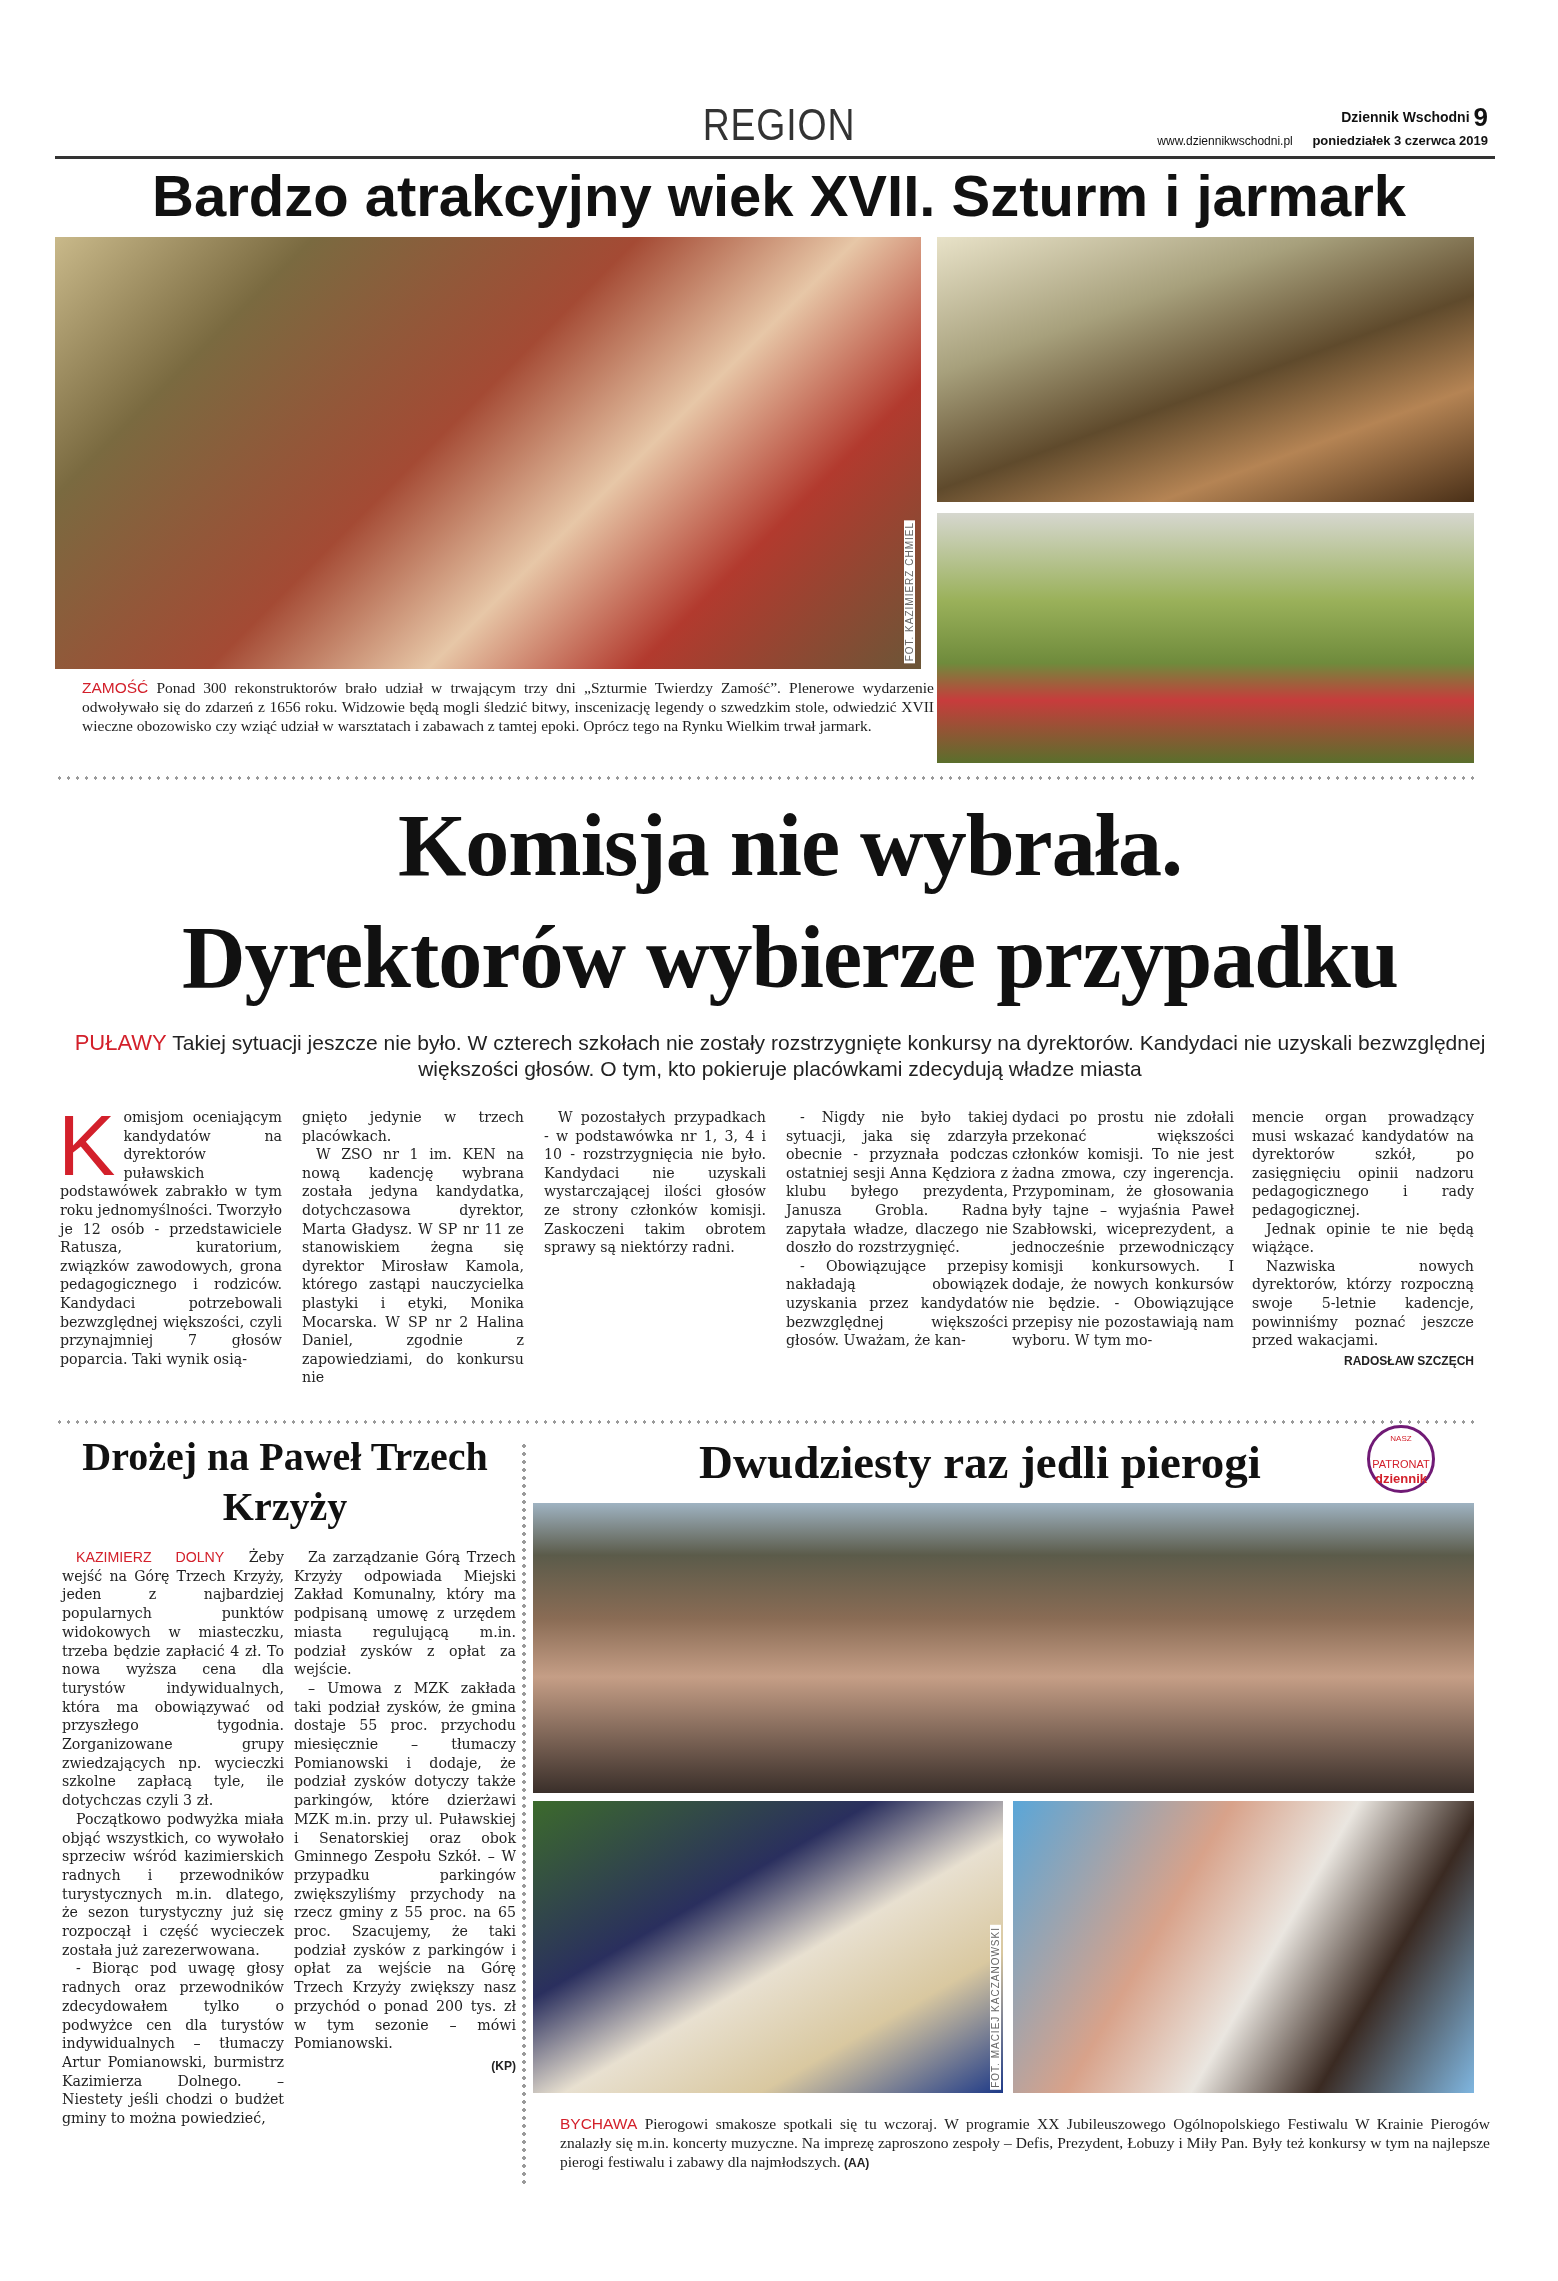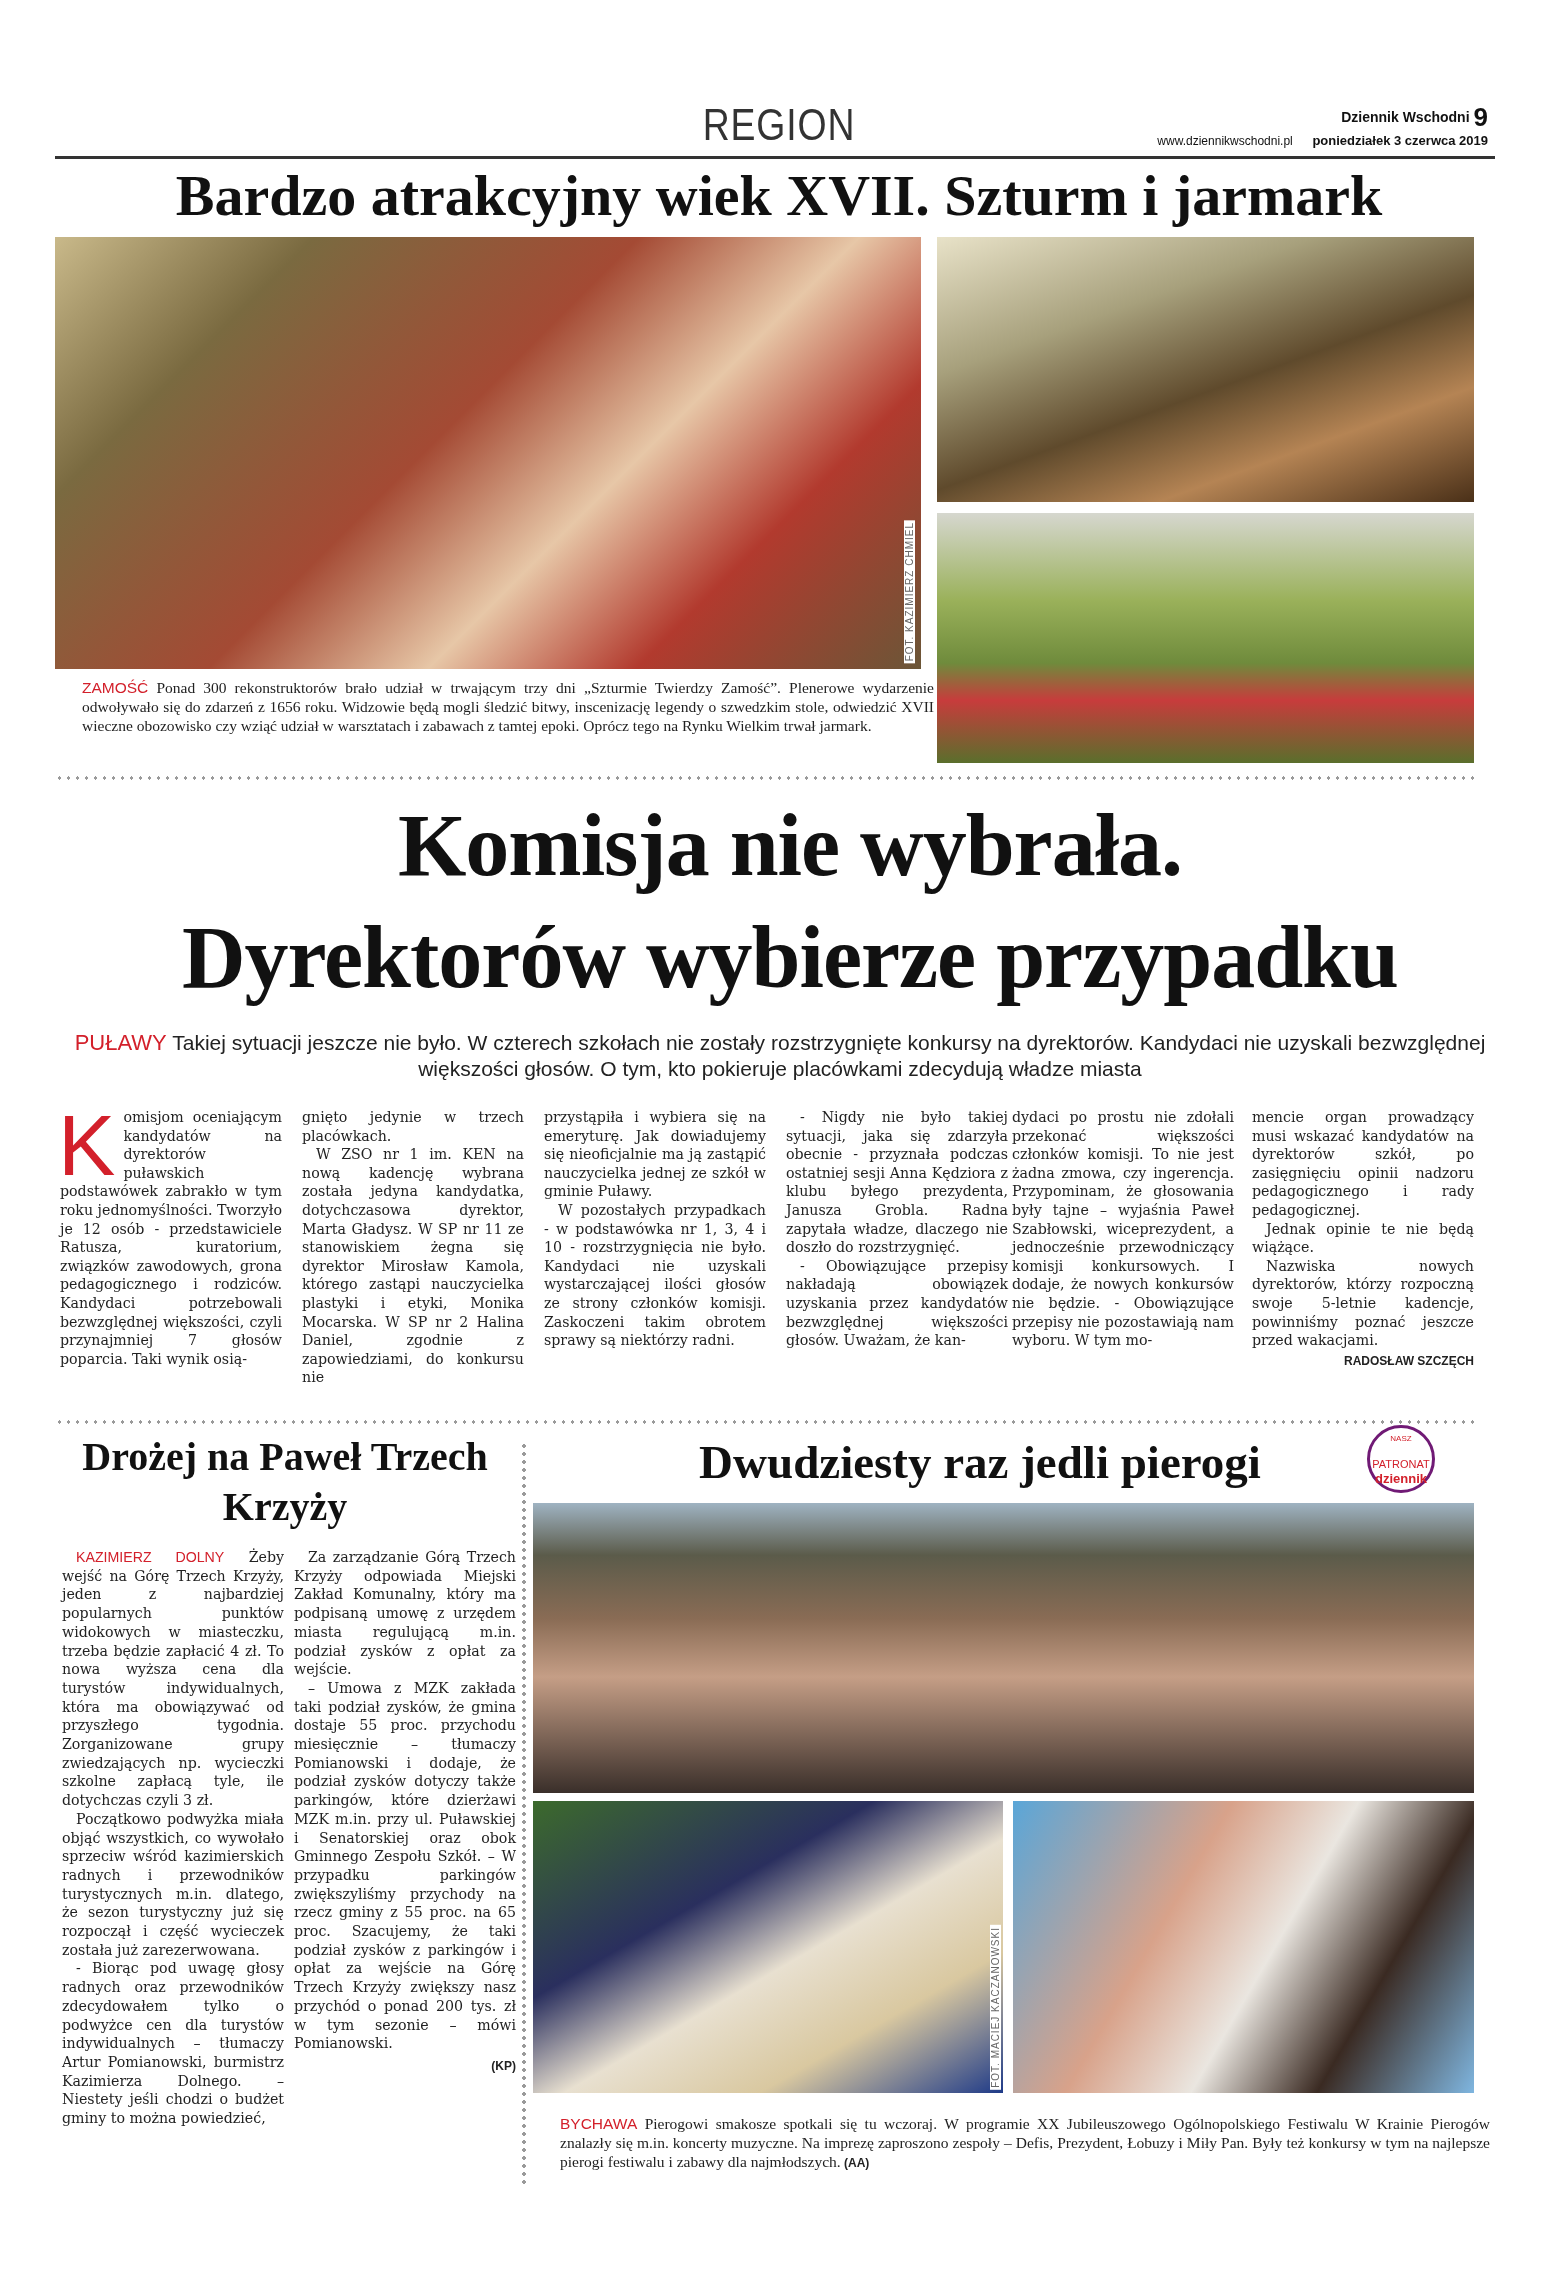--- a/index.html
+++ b/index.html
@@ -16,21 +16,21 @@
     font-family: "Liberation Sans", sans-serif; font-size: 13px; color: #111;
   }
   .masthead-right .paper { font-weight: bold; font-size: 14px; }
   .masthead-right .pnum { font-weight: bold; font-size: 26px; vertical-align: -4px; margin-left: 4px; }
   .masthead-right .url { font-size: 12px; }
   .masthead-right .date { font-weight: bold; font-size: 13px; margin-left: 16px; }
   .top-rule { position: absolute; left: 55px; width: 1440px; top: 156px; height: 3px; background: #333; }
 
   .headline1 {
     position: absolute; left: 0; width: 1558px; top: 162px; text-align: center;
-    font-family: Liberation Serif, serif; font-weight: bold; font-size: 58px; color: #111;
+    font-family: Liberation Sans, sans-serif; font-weight: bold; font-size: 58px; color: #111;
   }
 
   .photo { position: absolute; overflow: hidden; }
   .photo-main1 { left: 55px; top: 237px; width: 866px; height: 432px;
     background: linear-gradient(135deg, #c9b98a 0%, #7a6a40 20%, #a44a34 45%, #e7c7a7 62%, #b23a2e 78%, #6b5637 100%); }
   .photo-bread { left: 937px; top: 237px; width: 537px; height: 265px;
     background: linear-gradient(160deg, #e8e2c8 0%, #a7a07c 30%, #5f4a2c 55%, #b58454 75%, #4a3018 100%); }
   .photo-crossbow { left: 937px; top: 513px; width: 537px; height: 250px;
     background: linear-gradient(180deg, #d6d7cf 0%, #9ab15a 35%, #6f8b3c 60%, #c73c3c 75%, #5a6f2c 100%); }
   .photo-crowd { left: 533px; top: 1503px; width: 941px; height: 290px;
@@ -136,21 +136,20 @@
 
 <div class="col" style="left:60px;">
   <span class="dropcap">K</span>
   <p class="noind">omisjom oceniającym kandydatów na dyrektorów puławskich podstawówek zabrakło w tym roku jednomyślności. Tworzyło je 12 osób - przedstawiciele Ratusza, kuratorium, związków zawodowych, grona pedagogicznego i rodziców. Kandydaci potrzebowali bezwzględnej większości, czyli przynajmniej 7 głosów poparcia. Taki wynik osią-</p>
 </div>
 <div class="col" style="left:302px;">
   <p class="noind">gnięto jedynie w trzech placówkach.</p>
   <p>W ZSO nr 1 im. KEN na nową kadencję wybrana została jedyna kandydatka, dotychczasowa dyrektor, Marta Gładysz. W SP nr 11 ze stanowiskiem żegna się dyrektor Mirosław Kamola, którego zastąpi nauczycielka plastyki i etyki, Monika Mocarska. W SP nr 2 Halina Daniel, zgodnie z zapowiedziami, do konkursu nie</p>
 </div>
 <div class="col" style="left:544px;">
-  <p class="noind">przystąpiła i wybiera się na emeryturę. Jak dowiadujemy się nieoficjalnie ma ją zastąpić nauczycielka jednej ze szkół w gminie Puławy.</p>
   <p>W pozostałych przypadkach - w podstawówka nr 1, 3, 4 i 10 - rozstrzygnięcia nie było. Kandydaci nie uzyskali wystarczającej ilości głosów ze strony członków komisji. Zaskoczeni takim obrotem sprawy są niektórzy radni.</p>
 </div>
 <div class="col" style="left:786px;">
   <p>- Nigdy nie było takiej sytuacji, jaka się zdarzyła obecnie - przyznała podczas ostatniej sesji Anna Kędziora z klubu byłego prezydenta, Janusza Grobla. Radna zapytała władze, dlaczego nie doszło do rozstrzygnięć.</p>
   <p>- Obowiązujące przepisy nakładają obowiązek uzyskania przez kandydatów bezwzględnej większości głosów. Uważam, że kan-</p>
 </div>
 <div class="col" style="left:1012px;">
   <p class="noind">dydaci po prostu nie zdołali przekonać większości członków komisji. To nie jest żadna zmowa, czy ingerencja. Przypominam, że głosowania były tajne – wyjaśnia Paweł Szabłowski, wiceprezydent, a jednocześnie przewodniczący komisji konkursowych. I dodaje, że nowych konkursów nie będzie. - Obowiązujące przepisy nie pozostawiają nam wyboru. W tym mo-</p>
 </div>
 <div class="col" style="left:1252px;">

